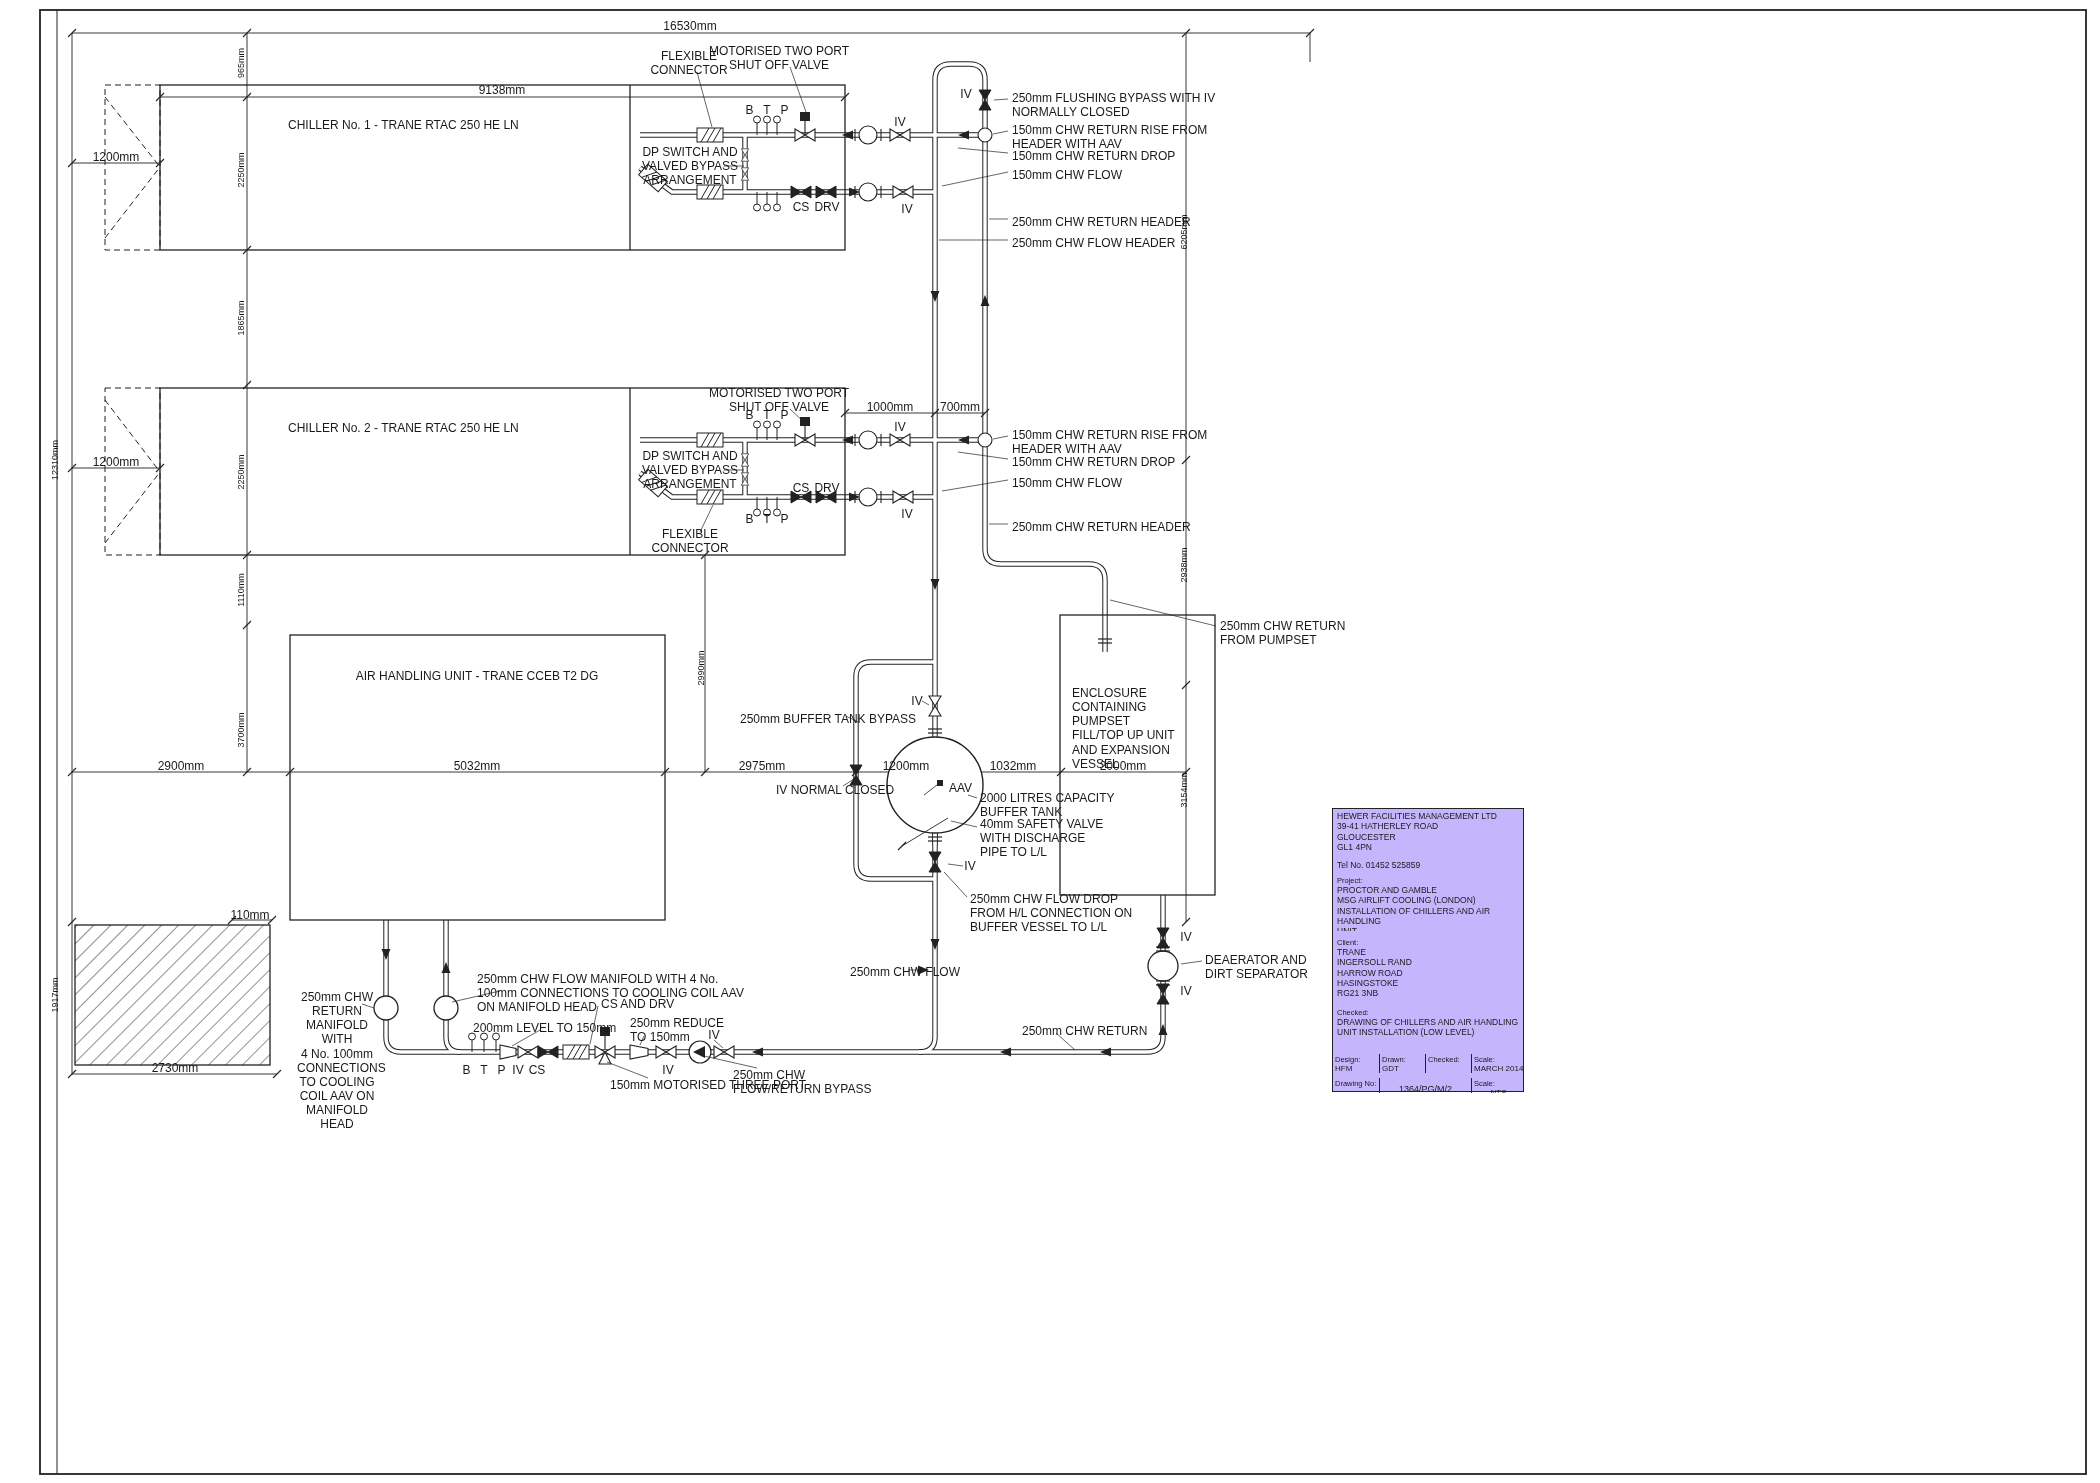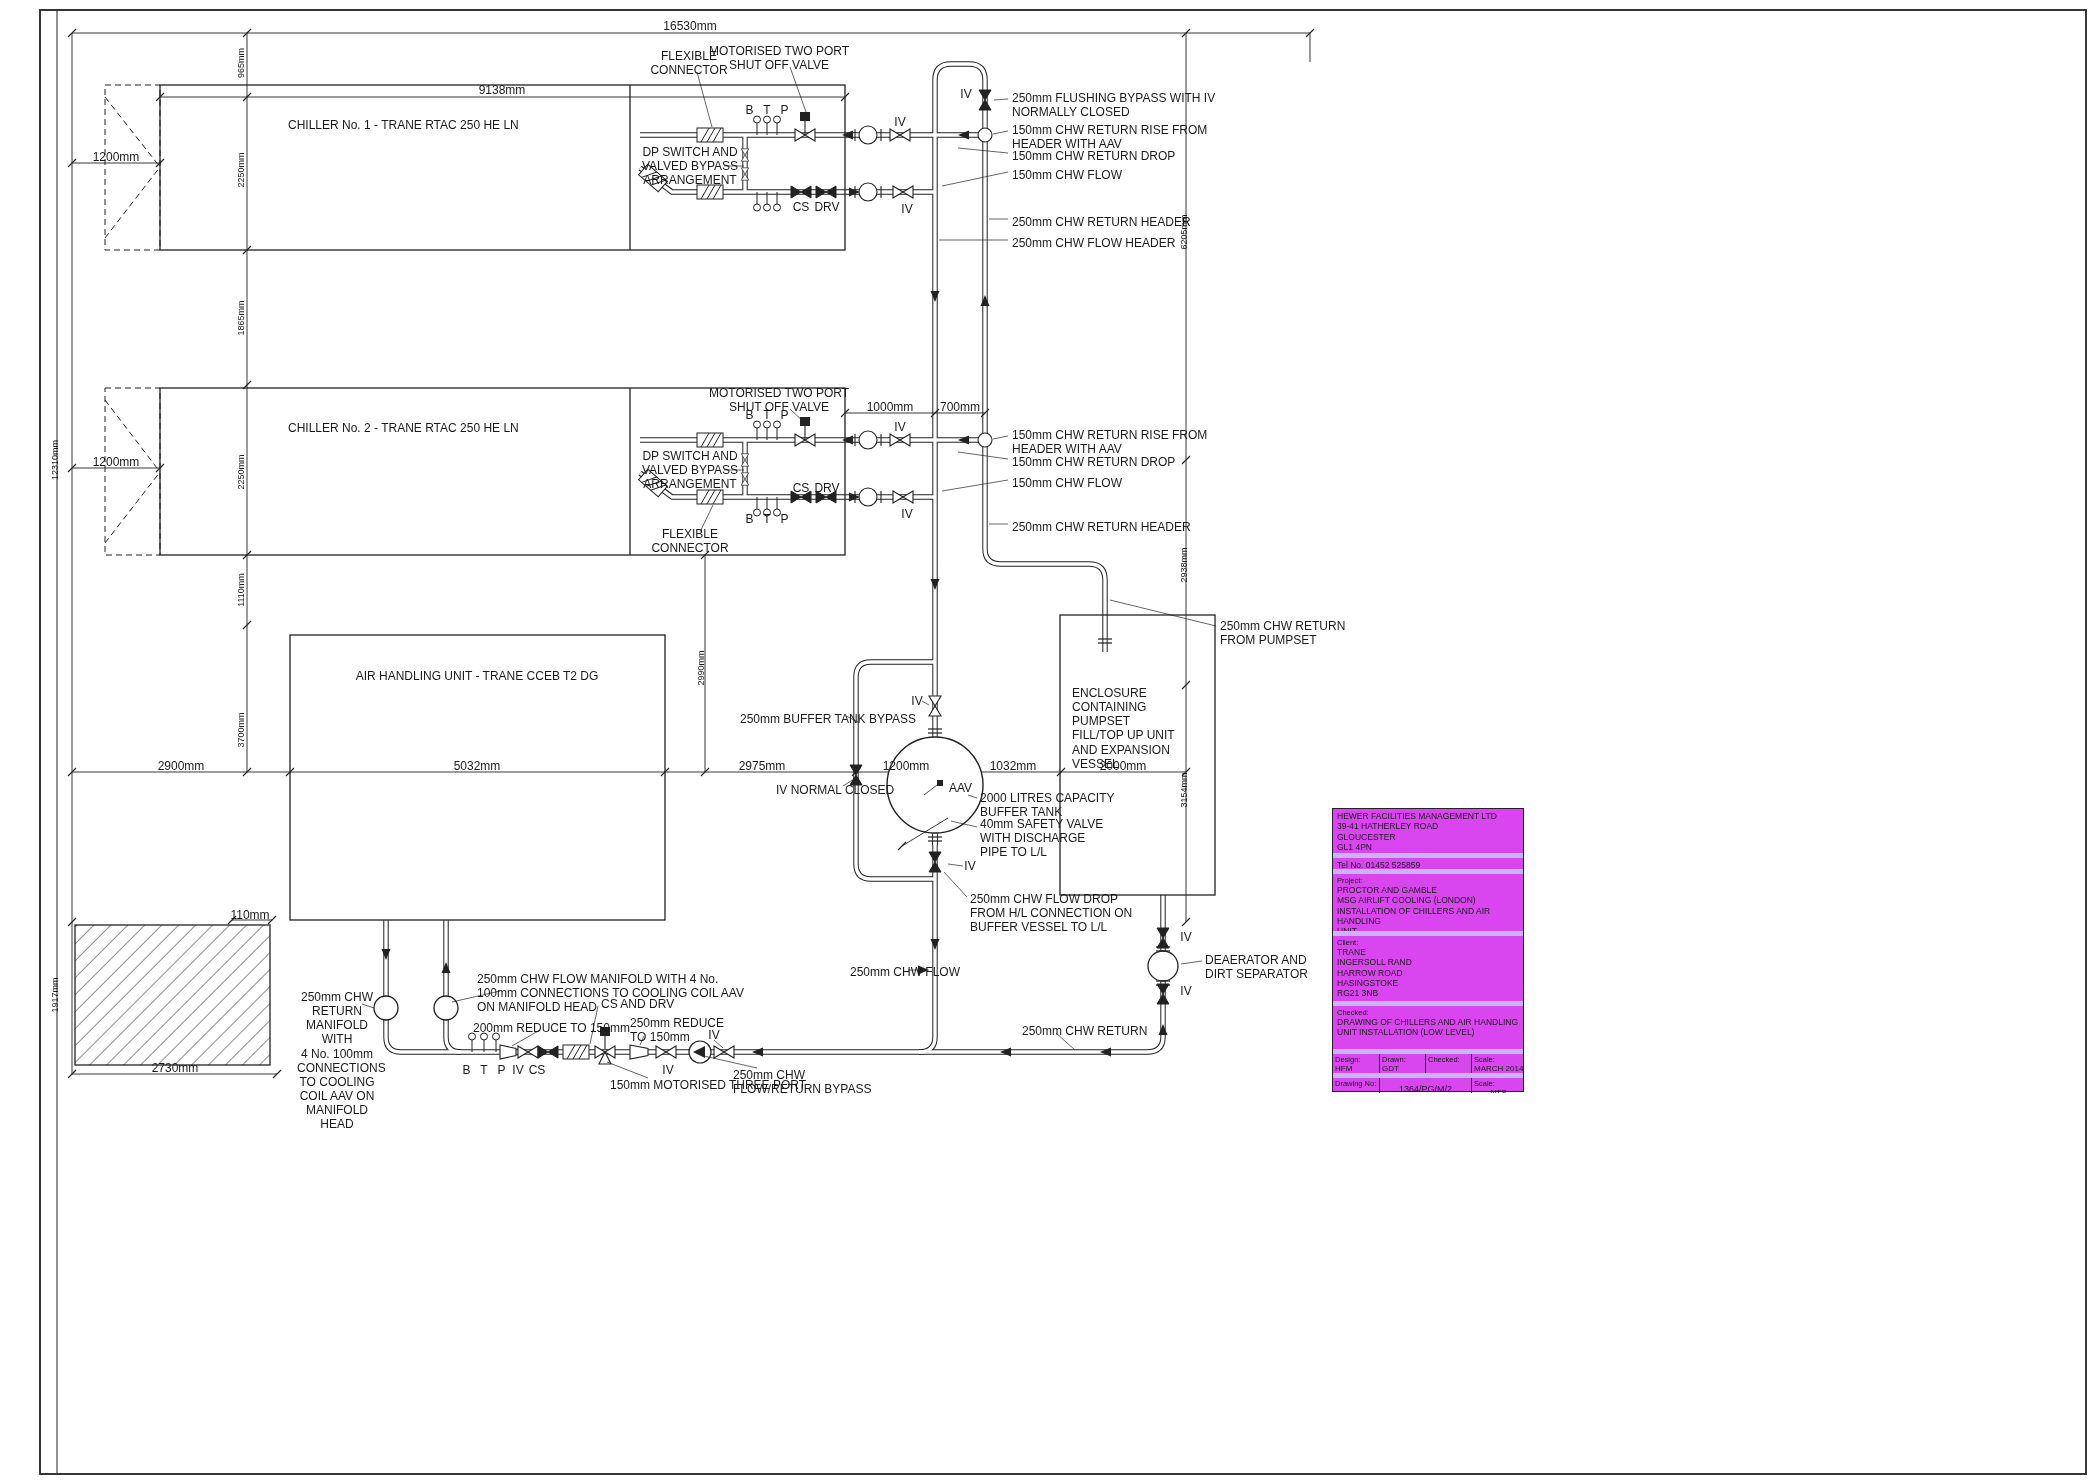--- a/index.html
+++ b/index.html
@@ -6,21 +6,21 @@
   .sheet{position:relative;width:2100px;height:1483px;background:#fff;
          font-family:"Liberation Sans","DejaVu Sans",sans-serif;color:#1a1a1a;overflow:hidden}
   .sheet>svg{position:absolute;left:0;top:0}
   .lbl{position:absolute;font-size:12px;line-height:1.18;white-space:pre-line}
   .lbl.ctr{transform:translate(-50%,-50%);text-align:center}
   .hd{position:absolute;font-size:12px;white-space:pre;transform:translate(-50%,-50%)}
   .vd{position:absolute;font-size:9px;white-space:pre;transform:translate(-50%,-50%) rotate(-90deg)}
   .po path{stroke:#222;stroke-width:5.4;fill:none}
   .pi path{stroke:#fff;stroke-width:3.4;fill:none}
   
-  .tb{position:absolute;left:1332px;top:808px;width:192px;height:284px;border:1.4px solid #222;font-size:9px;background:#d946ef;box-sizing:border-box}
+  .tb{position:absolute;left:1332px;top:808px;width:192px;height:284px;border:1.4px solid #222;font-size:9px;background:#c4b5fd;box-sizing:border-box}
   .tbr{position:absolute;left:0;right:0;border-top:5px solid #c4b5fd;padding:2px 4px;box-sizing:border-box;overflow:hidden}
   .tbr.first{border-top:none}
   .tbs{font-size:7.5px}
   .tbv{font-size:8.5px;white-space:pre-line;line-height:1.22}
   .tbc{position:absolute;top:0;bottom:0;border-left:1px solid #222;padding:1px 2px;box-sizing:border-box;overflow:hidden}
   .tbc.firstc{border-left:none}
   .tbcv{font-size:8px;white-space:pre}
   .dwgno{text-align:center;font-size:9px;padding-top:5px}
 </style>
 </head>
@@ -440,21 +440,21 @@
 MANIFOLD WITH
 4 No. 100mm
 CONNECTIONS
 TO COOLING
 COIL AAV ON
 MANIFOLD HEAD</div>
 <div class="lbl" style="left:477px;top:972px">250mm CHW FLOW MANIFOLD WITH 4 No.
 100mm CONNECTIONS TO COOLING COIL AAV
 ON MANIFOLD HEAD</div>
 <div class="lbl" style="left:601px;top:997px">CS AND DRV</div>
-<div class="lbl" style="left:473px;top:1021px">200mm REDUCE TO 150mm</div>
+<div class="lbl" style="left:473px;top:1021px">200mm LEVEL TO 150mm</div>
 <div class="lbl" style="left:630px;top:1016px">250mm REDUCE
 TO 150mm</div>
 <div class="hd" style="left:714px;top:1035px">IV</div>
 <div class="lbl" style="left:1022px;top:1024px">250mm CHW RETURN</div>
 <div class="vd" style="left:55px;top:995px">1917mm</div>
 <div class="hd" style="left:484px;top:1070px">B   T   P</div>
 <div class="hd" style="left:518px;top:1070px">IV</div>
 <div class="hd" style="left:537px;top:1070px">CS</div>
 <div class="hd" style="left:668px;top:1070px">IV</div>
 <div class="lbl" style="left:610px;top:1078px">150mm MOTORISED THREE PORT</div>

